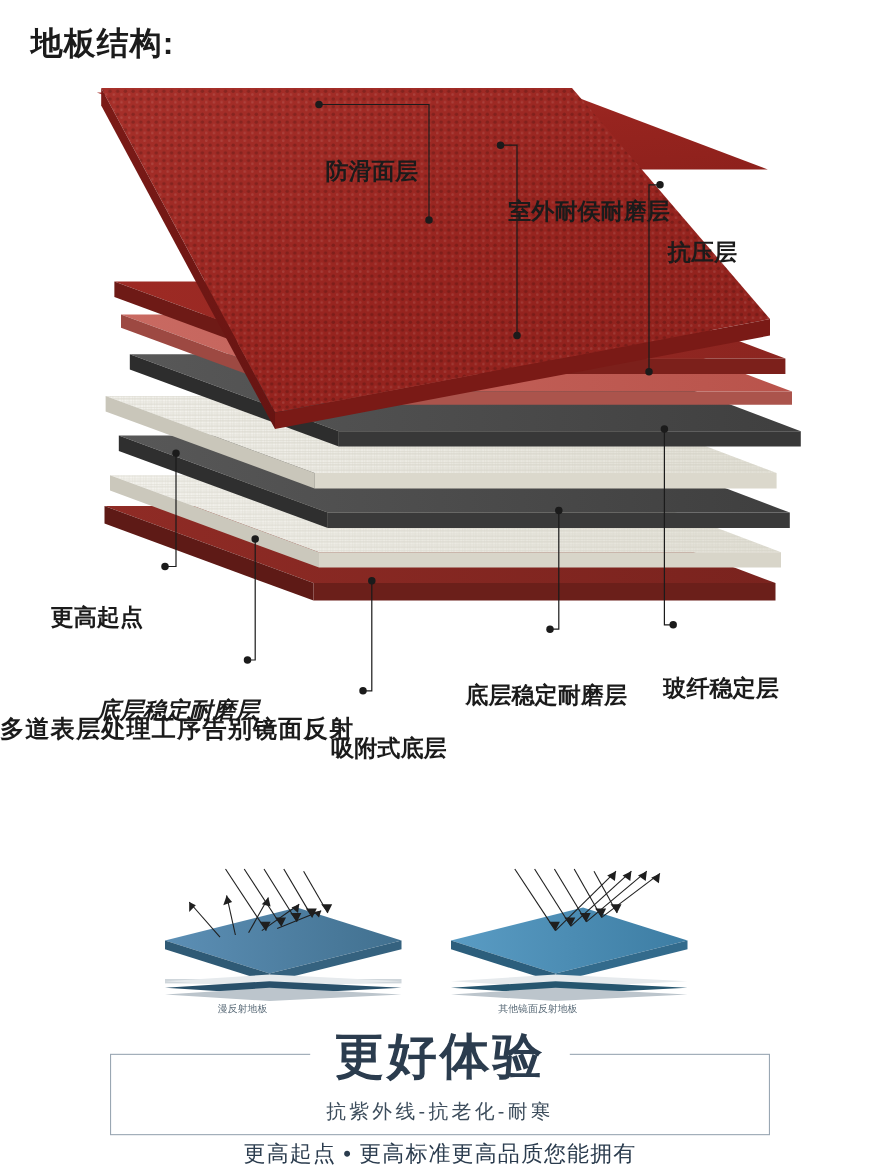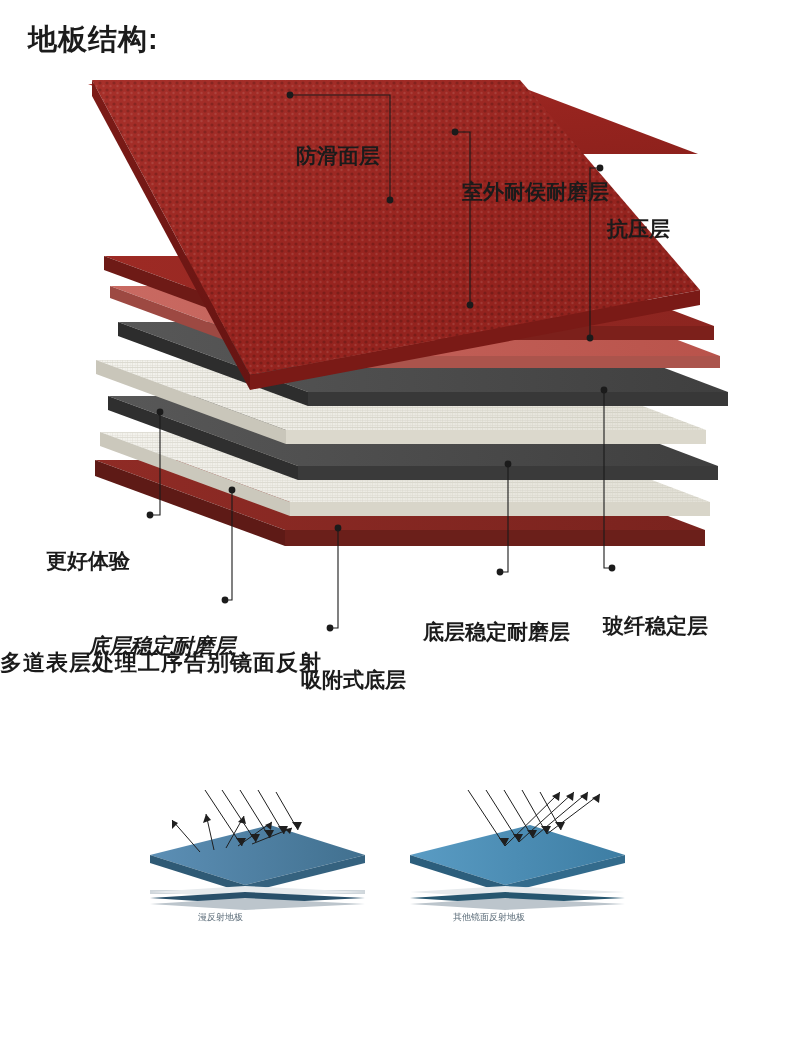--- a/index.html
+++ b/index.html
@@ -289,21 +289,21 @@
         <circle cx="225" cy="540" r="3.4"></circle>
         <circle cx="330" cy="568" r="3.4"></circle>
         <circle cx="500" cy="512" r="3.4"></circle>
         <circle cx="612" cy="508" r="3.4"></circle>
       </g>
     </svg>
 
     <div class="label" style="left:296px; top:82px;">防滑面层</div>
     <div class="label" style="left:462px; top:118px;">室外耐侯耐磨层</div>
     <div class="label" style="left:607px; top:155px;">抗压层</div>
-    <div class="label" style="left:46px;  top:487px;">更好体验</div>
+    <div class="label" style="left:46px;  top:487px;">更高起点</div>
     <div class="label" style="left:88px;  top:572px;font-style:italic;">底层稳定耐磨层</div>
     <div class="label" style="left:285px; top:606px;padding-left:16px;">吸附式底层</div>
     <div class="label" style="left:423px; top:558px;">底层稳定耐磨层</div>
     <div class="label" style="left:603px; top:552px;">玻纤稳定层</div>
   </div>
 
   <div class="sec2-title">多道表层处理工序告别镜面反射</div>
 
   <div class="reflect">
     <svg width="800" height="150" viewBox="0 0 800 150" xmlns="http://www.w3.org/2000/svg">
@@ -398,14 +398,24 @@
           <polygon points="588,12 580,16 587,21"></polygon>
           <polygon points="600,14 592,18 599,23"></polygon>
         </g>
       </g>
     </svg>
   </div>
 
   <div class="reflect-caption cap-left">漫反射地板</div>
   <div class="reflect-caption cap-right">其他镜面反射地板</div>
 
+  <div class="banner">
+    <div class="banner-box"></div>
+    <div class="banner-big">
+      <span>更好体验</span>
+    </div>
+    <div class="banner-sub">
+      <span>抗紫外线-抗老化-耐寒</span>
+    </div>
+    <div class="banner-foot">更高起点 • 更高标准更高品质您能拥有</div>
+  </div>
 
 </div>
 
 </body></html>

